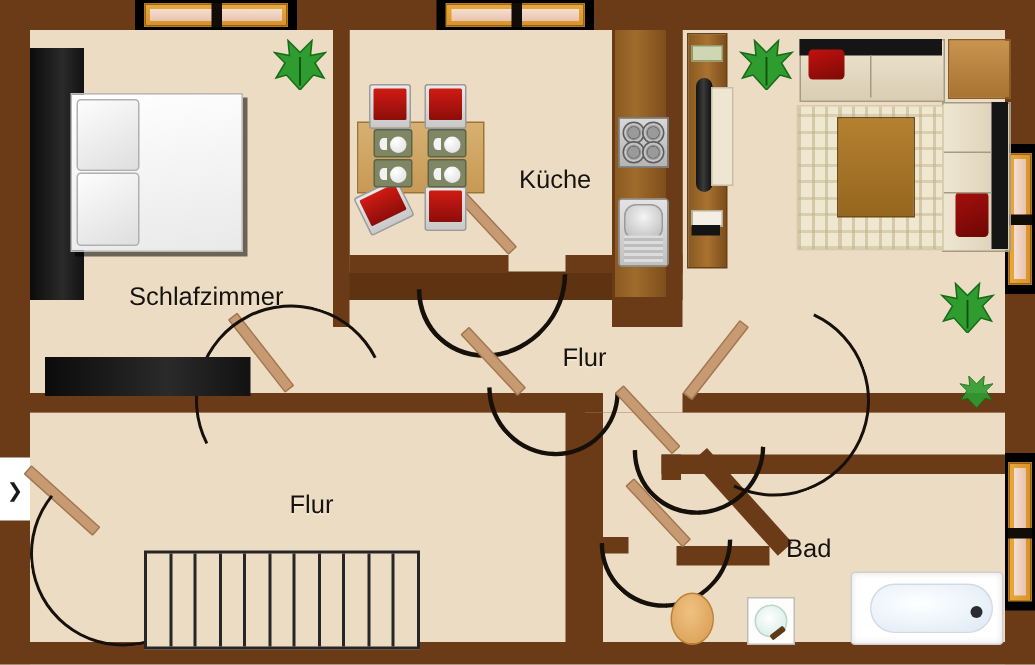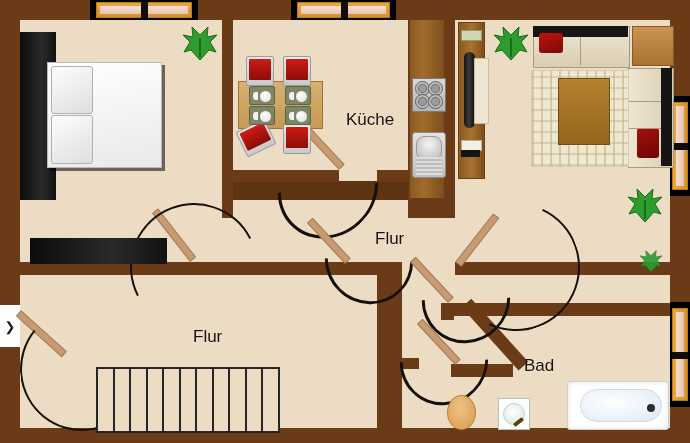--- a/index.html
+++ b/index.html
@@ -298,18 +298,19 @@
     </svg>
   </div>
   <div class="plant" style="left:638px;top:250px;opacity:.9;">
     <svg width="26" height="22" viewBox="0 0 36 34" aria-hidden="true">
       <g fill="#2f9c2f" stroke="#176b17" stroke-width="1">
         <path d="M18 34 L9 24 L2 26 L8 16 L1 9 L11 11 L10 1 L18 9 L26 1 L25 11 L35 9 L28 16 L34 26 L27 24 Z"></path>
       </g>
     </svg>
   </div>
 
+  <div class="label" style="left:86px;top:188px;">Schlafzimmer</div>
   <div class="label" style="left:334px;top:110px;margin-left:12px;">Küche</div>
   <div class="label" style="left:375px;top:229px;">Flur</div>
   <div class="label" style="left:193px;top:327px;">Flur</div>
   <div class="label" style="left:524px;top:356px;">Bad</div>
 
 </div>
 
 </body></html>

